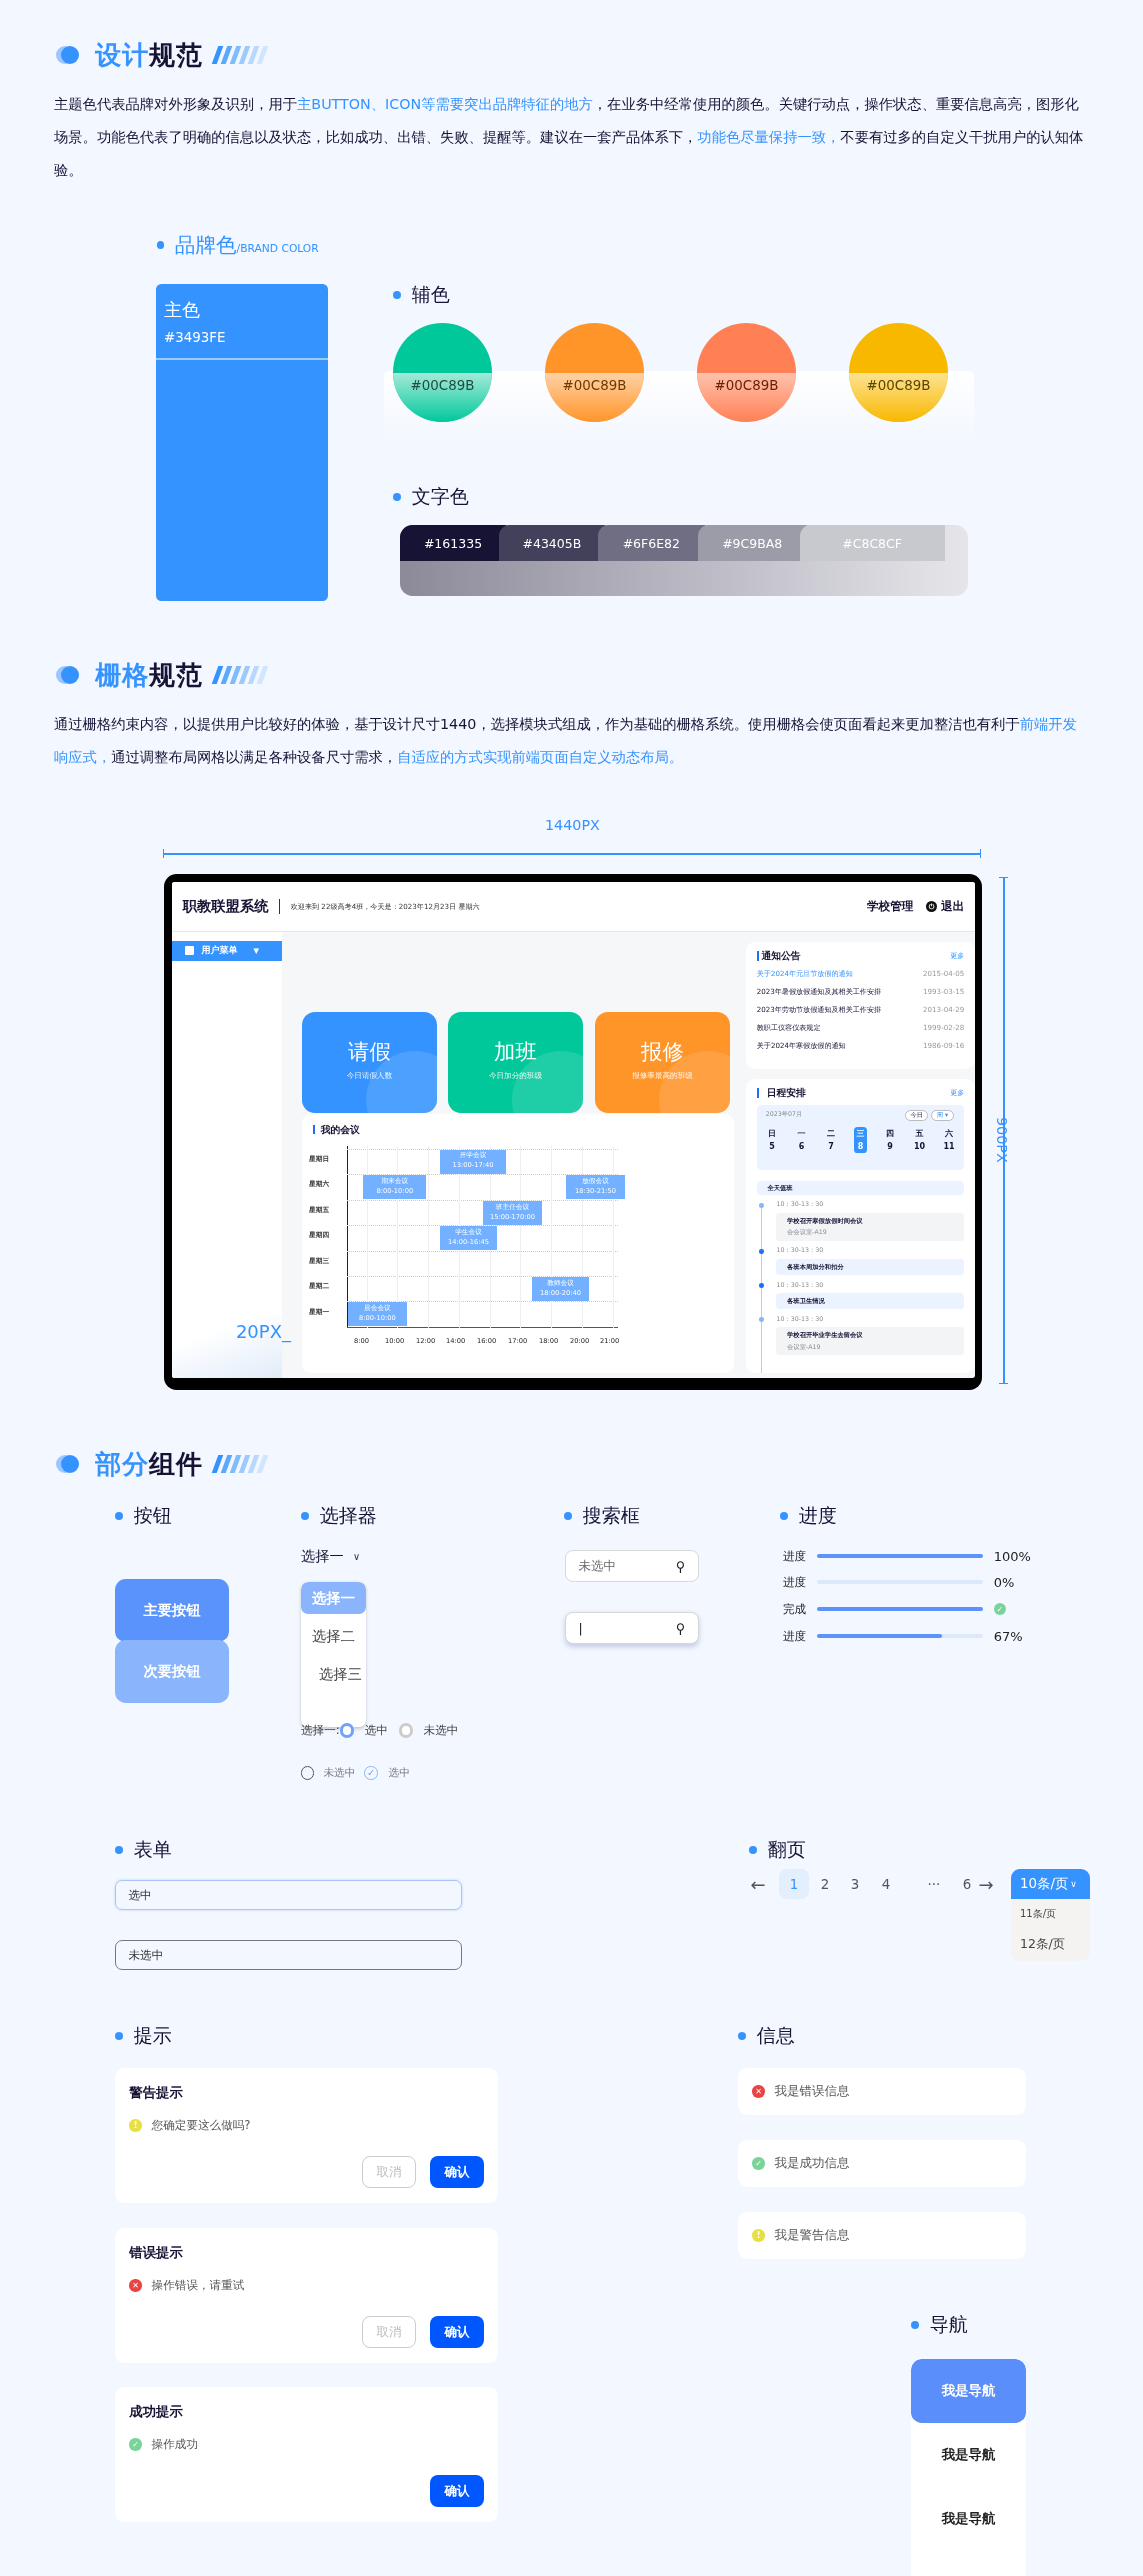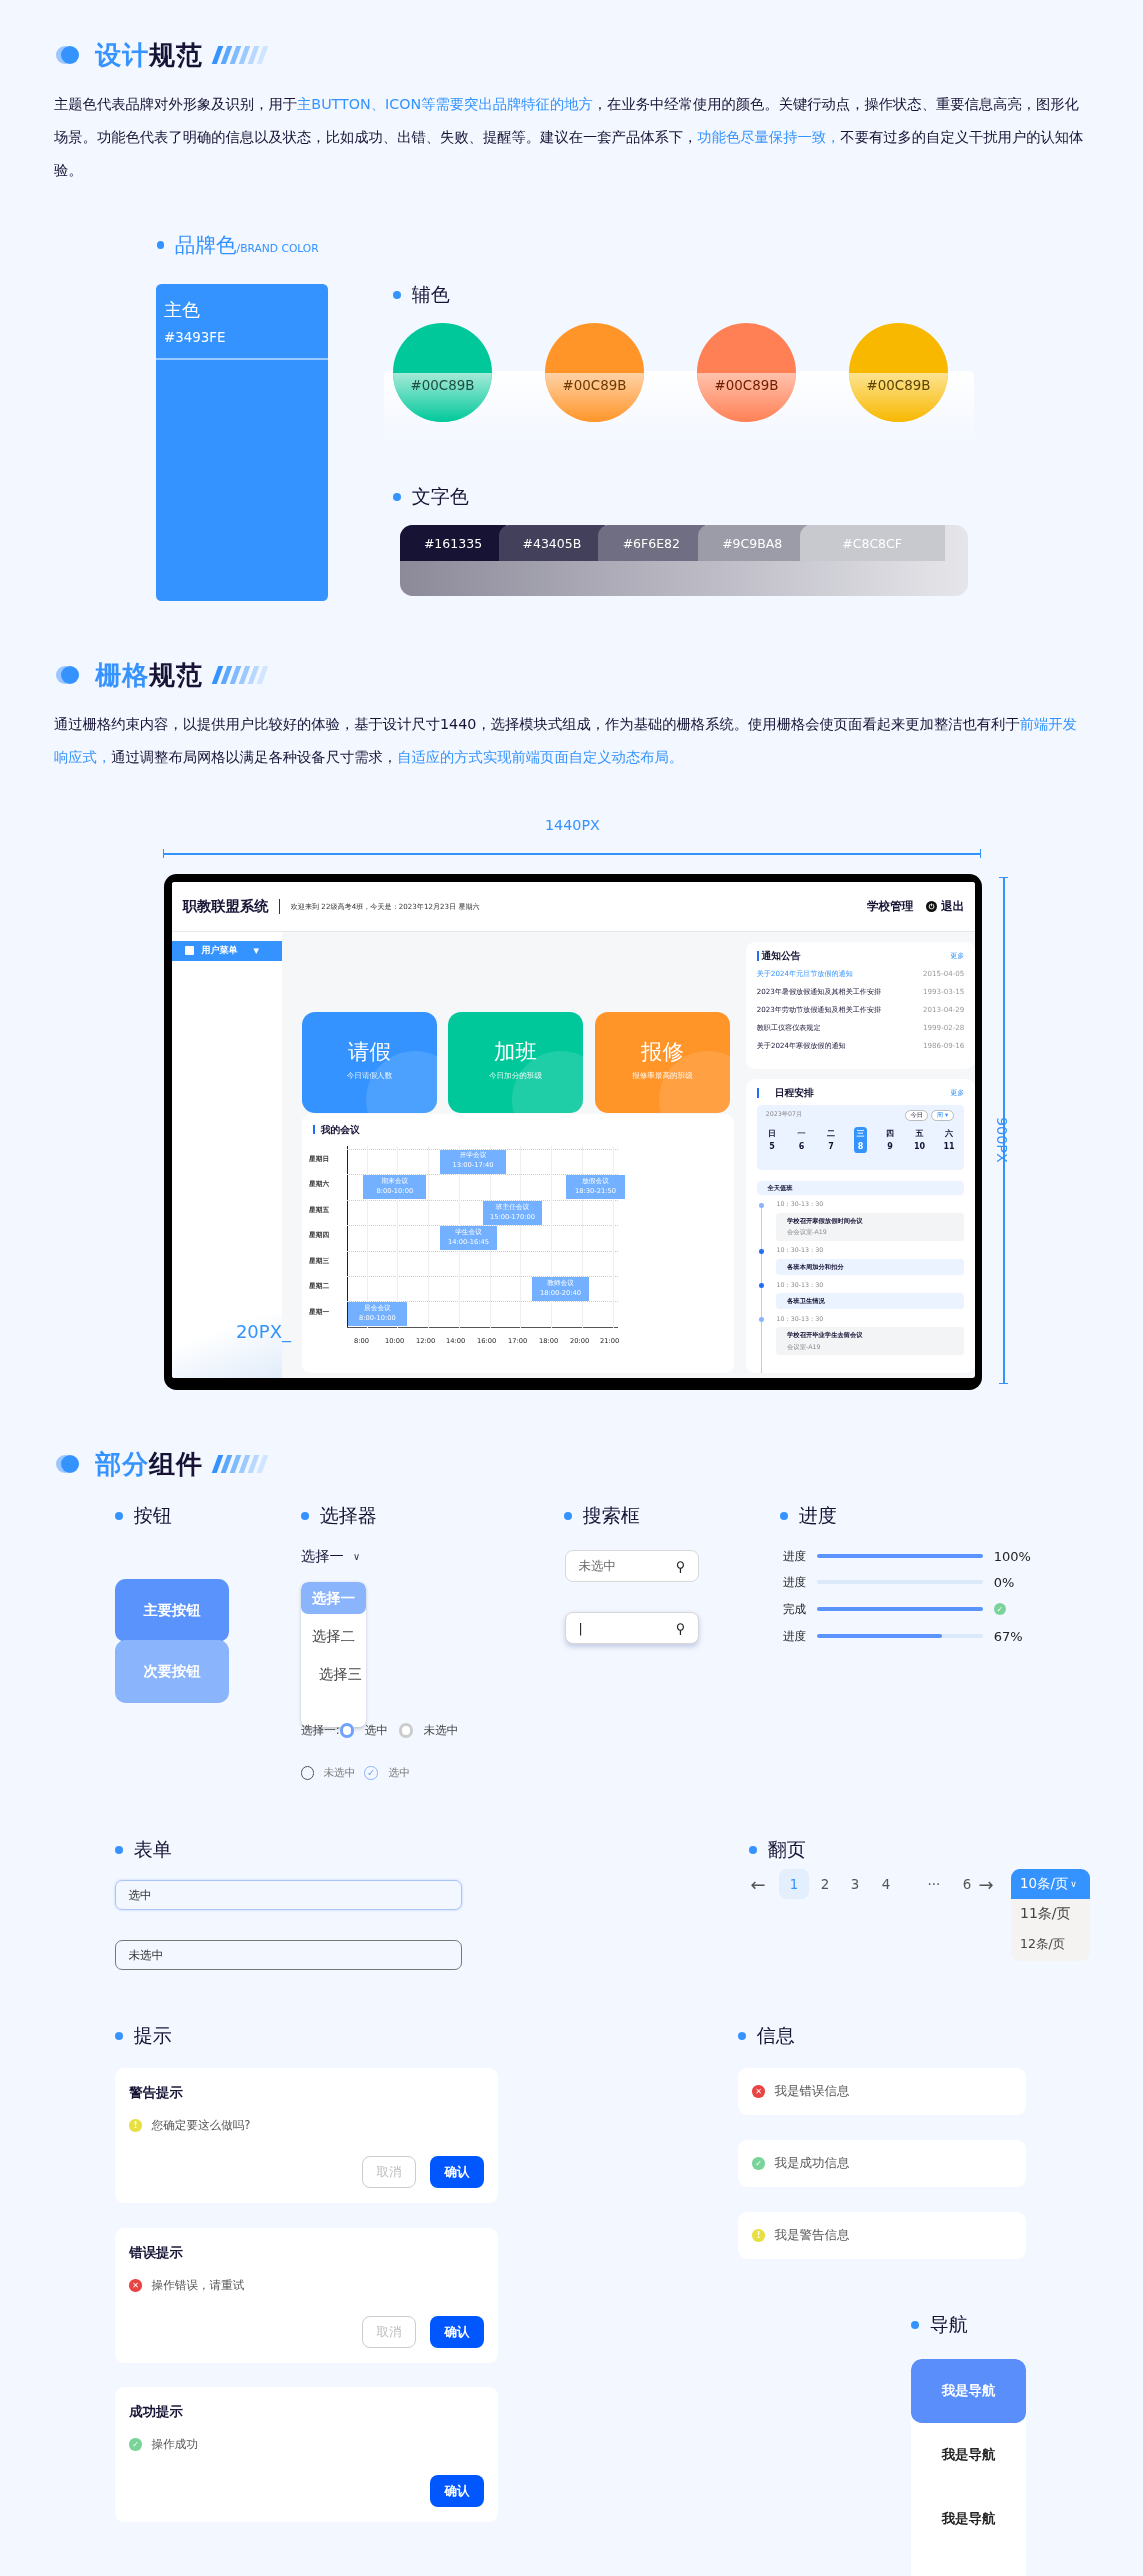--- a/index.html
+++ b/index.html
@@ -281,21 +281,21 @@
           </div>
           <div class="note-row">
             <span style="">关于2024年寒假放假的通知</span>
             <span class="dt">1986-09-16</span>
           </div>
         </div>
     </div>
 
     <div class="abs" style="left:574px;top:197px;width:229px;height:294px;background:#fff;border-radius:9px;padding:9px 10.7px;overflow:hidden">
       <div style="display:flex;justify-content:space-between;align-items:center">
-        <span style="font-size:9.8px;font-weight:bold;border-left:2.7px solid #1f6ef8;padding-left:16px;line-height:9.8px">日程安排</span>
+        <span style="font-size:9.8px;font-weight:bold;border-left:2.7px solid #1f6ef8;padding-left:8px;line-height:9.8px">日程安排</span>
         <span style="font-size:7.1px;color:#3493fe">更多</span>
       </div>
       <div style="margin-top:7.1px;background:#eaf3ff;border-radius:4.5px;height:65px;padding:5.4px 9px;position:relative">
         <div style="font-size:6.3px;color:#888">2023年07月</div>
         <div style="position:absolute;right:10.7px;top:4.5px;display:flex;gap:2.7px;font-size:6.3px">
           <span style="border:0.9px solid #bbb;border-radius:5.4px;padding:0 4.5px;background:#fff">今日</span>
           <span style="border:0.9px solid #bbb;border-radius:5.4px;padding:0 4.5px;background:#fff;color:#3493fe"><span>周</span> ▾</span>
         </div>
         <div id="week" style="display:flex;justify-content:space-between;margin-top:7.1px">
             <div style="width: 12.5px; text-align: center; font-size: 8px; font-weight: bold; line-height: 13.4px; border-radius: 3.6px;">
@@ -494,21 +494,21 @@
     <div class="pg" style="left: 919px;">···</div>
     <div class="pg" style="left: 952px;">6</div>
   </div>
 <div class="pg" style="left:971px;font-size:18px">→</div>
 <div class="abs" style="left:1011px;top:1869px;width:79px;height:92px;border-radius:9px;background:#f5f3f2;overflow:hidden">
   <div style="height:30px;background:#3493fe;color:#fff;font-size:13.4px;display:flex;align-items:center;padding-left:9px">
       <span>10条/页</span>
       <span style="font-size:9px;margin-left:1.8px">∨</span>
     </div>
   <div id="ps-opts">
-      <div style="height: 30px; display: flex; align-items: center; padding-left: 9px; font-size: 14px; color: rgb(68, 68, 68);">11条/页</div>
+      <div style="height: 30px; display: flex; align-items: center; padding-left: 9px; font-size: 10px; color: rgb(68, 68, 68);">11条/页</div>
       <div style="height: 30px; display: flex; align-items: center; padding-left: 9px; font-size: 12.5px; color: rgb(68, 68, 68);">12条/页</div>
     </div>
 </div>
 
 <div class="sub-head" style="left:115px;top:2023px">
     <span class="d"></span>
     <span>提示</span>
   </div>
 <div class="dialog" style="top:2068px;height:135px">
   <div class="dt">警告提示</div>

